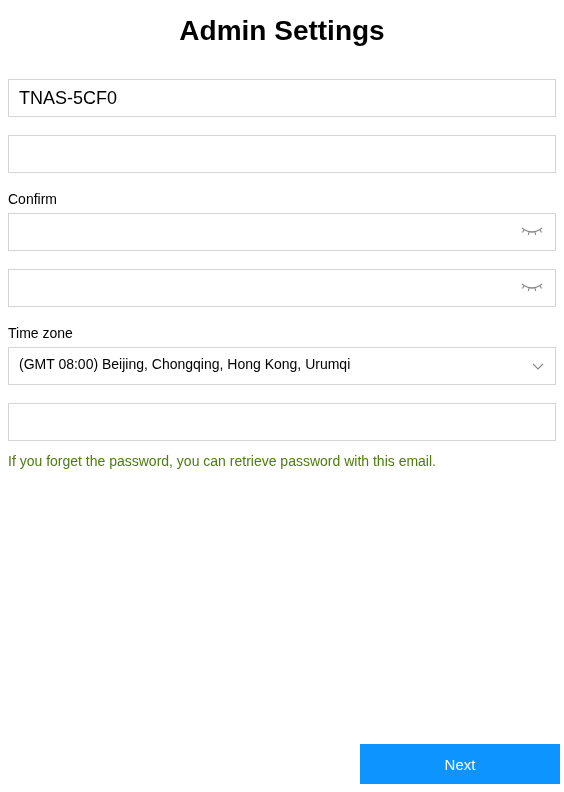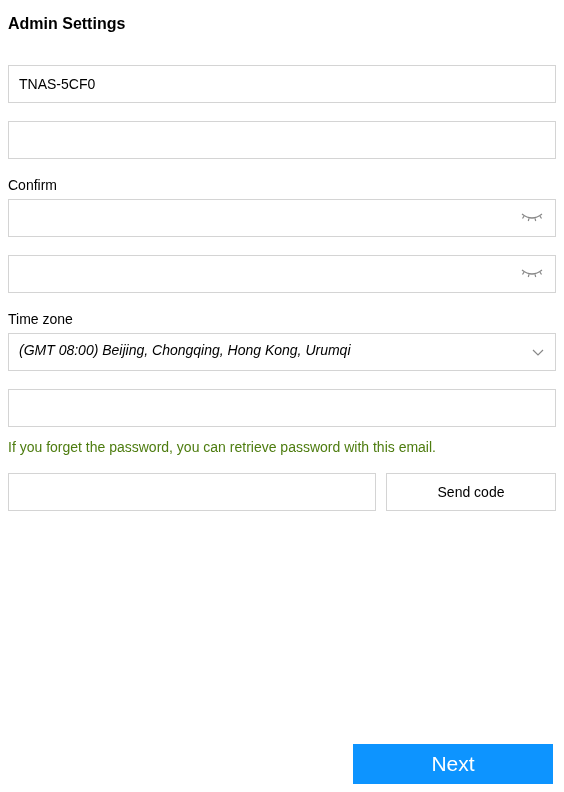--- a/index.html
+++ b/index.html
@@ -9,61 +9,60 @@
     }
     body {
       font-family: -apple-system, BlinkMacSystemFont, "Segoe UI", Arial, sans-serif;
       width: 564px;
       height: 792px;
       background: #ffffff;
       padding: 15px 8px 8px 8px;
       position: relative;
     }
     .title {
-      text-align: left;
-      font-size: 16px;
+      text-align: center;
+      font-size: 28px;
       font-weight: 700;
       color: #000;
       margin-bottom: 32px;
     }
     .form-group {
       margin-bottom: 18px;
     }
     .label {
       font-size: 14px;
       color: #000;
       margin-bottom: 6px;
       display: block;
     }
     .input {
       width: 100%;
       height: 38px;
       border: 1px solid #d4d4d4;
       padding: 8px 10px;
-      font-size: 14px;
+      font-size: 18px;
       background: #fff;
       outline: none;
     }
     .input-wrapper {
       position: relative;
     }
     .eye-icon {
       position: absolute;
       right: 12px;
       top: 50%;
       transform: translateY(-50%);
       width: 24px;
       height: 12px;
       display: flex;
       align-items: center;
       justify-content: center;
     }
     .select-wrapper {
       position: relative;
-      font-style: italic;
     }
     .select-input {
       width: 100%;
       height: 38px;
       border: 1px solid #d4d4d4;
       padding: 8px 30px 8px 10px;
       font-size: 14px;
       background: #fff;
       outline: none;
       cursor: pointer;
@@ -100,27 +99,27 @@
       height: 38px;
       border: 1px solid #d4d4d4;
       background: #fff;
       font-size: 14px;
       color: #000;
       cursor: pointer;
     }
     .next-btn {
       position: absolute;
       bottom: 8px;
-      right: 11px;
+      right: 4px;
       width: 200px;
       height: 40px;
       background: #0d94ff;
       border: none;
       color: #fff;
-      font-size: 21px;
+      font-size: 15px;
       cursor: pointer;
     }
   </style>
 </head>
 <body>
 
 <div class="title">Admin Settings</div>
 
 <div class="form-group">
   <input class="input" type="text" value="TNAS-5CF0" style="">
@@ -173,19 +172,15 @@
   </div>
 </div>
 
 <div class="form-group">
   <input class="input" type="text" value="" style="">
 </div>
 
 <div class="helper-text">If you forget the password, you can retrieve password with this email.</div>
 
 <div class="form-group">
-  <div class="verify-row">
-    <input class="verify-input" type="text" value="" style="">
-    <button class="send-code-btn">Send code</button>
-  </div>
 </div>
 
 <button class="next-btn">Next</button>
 
 </body></html>

